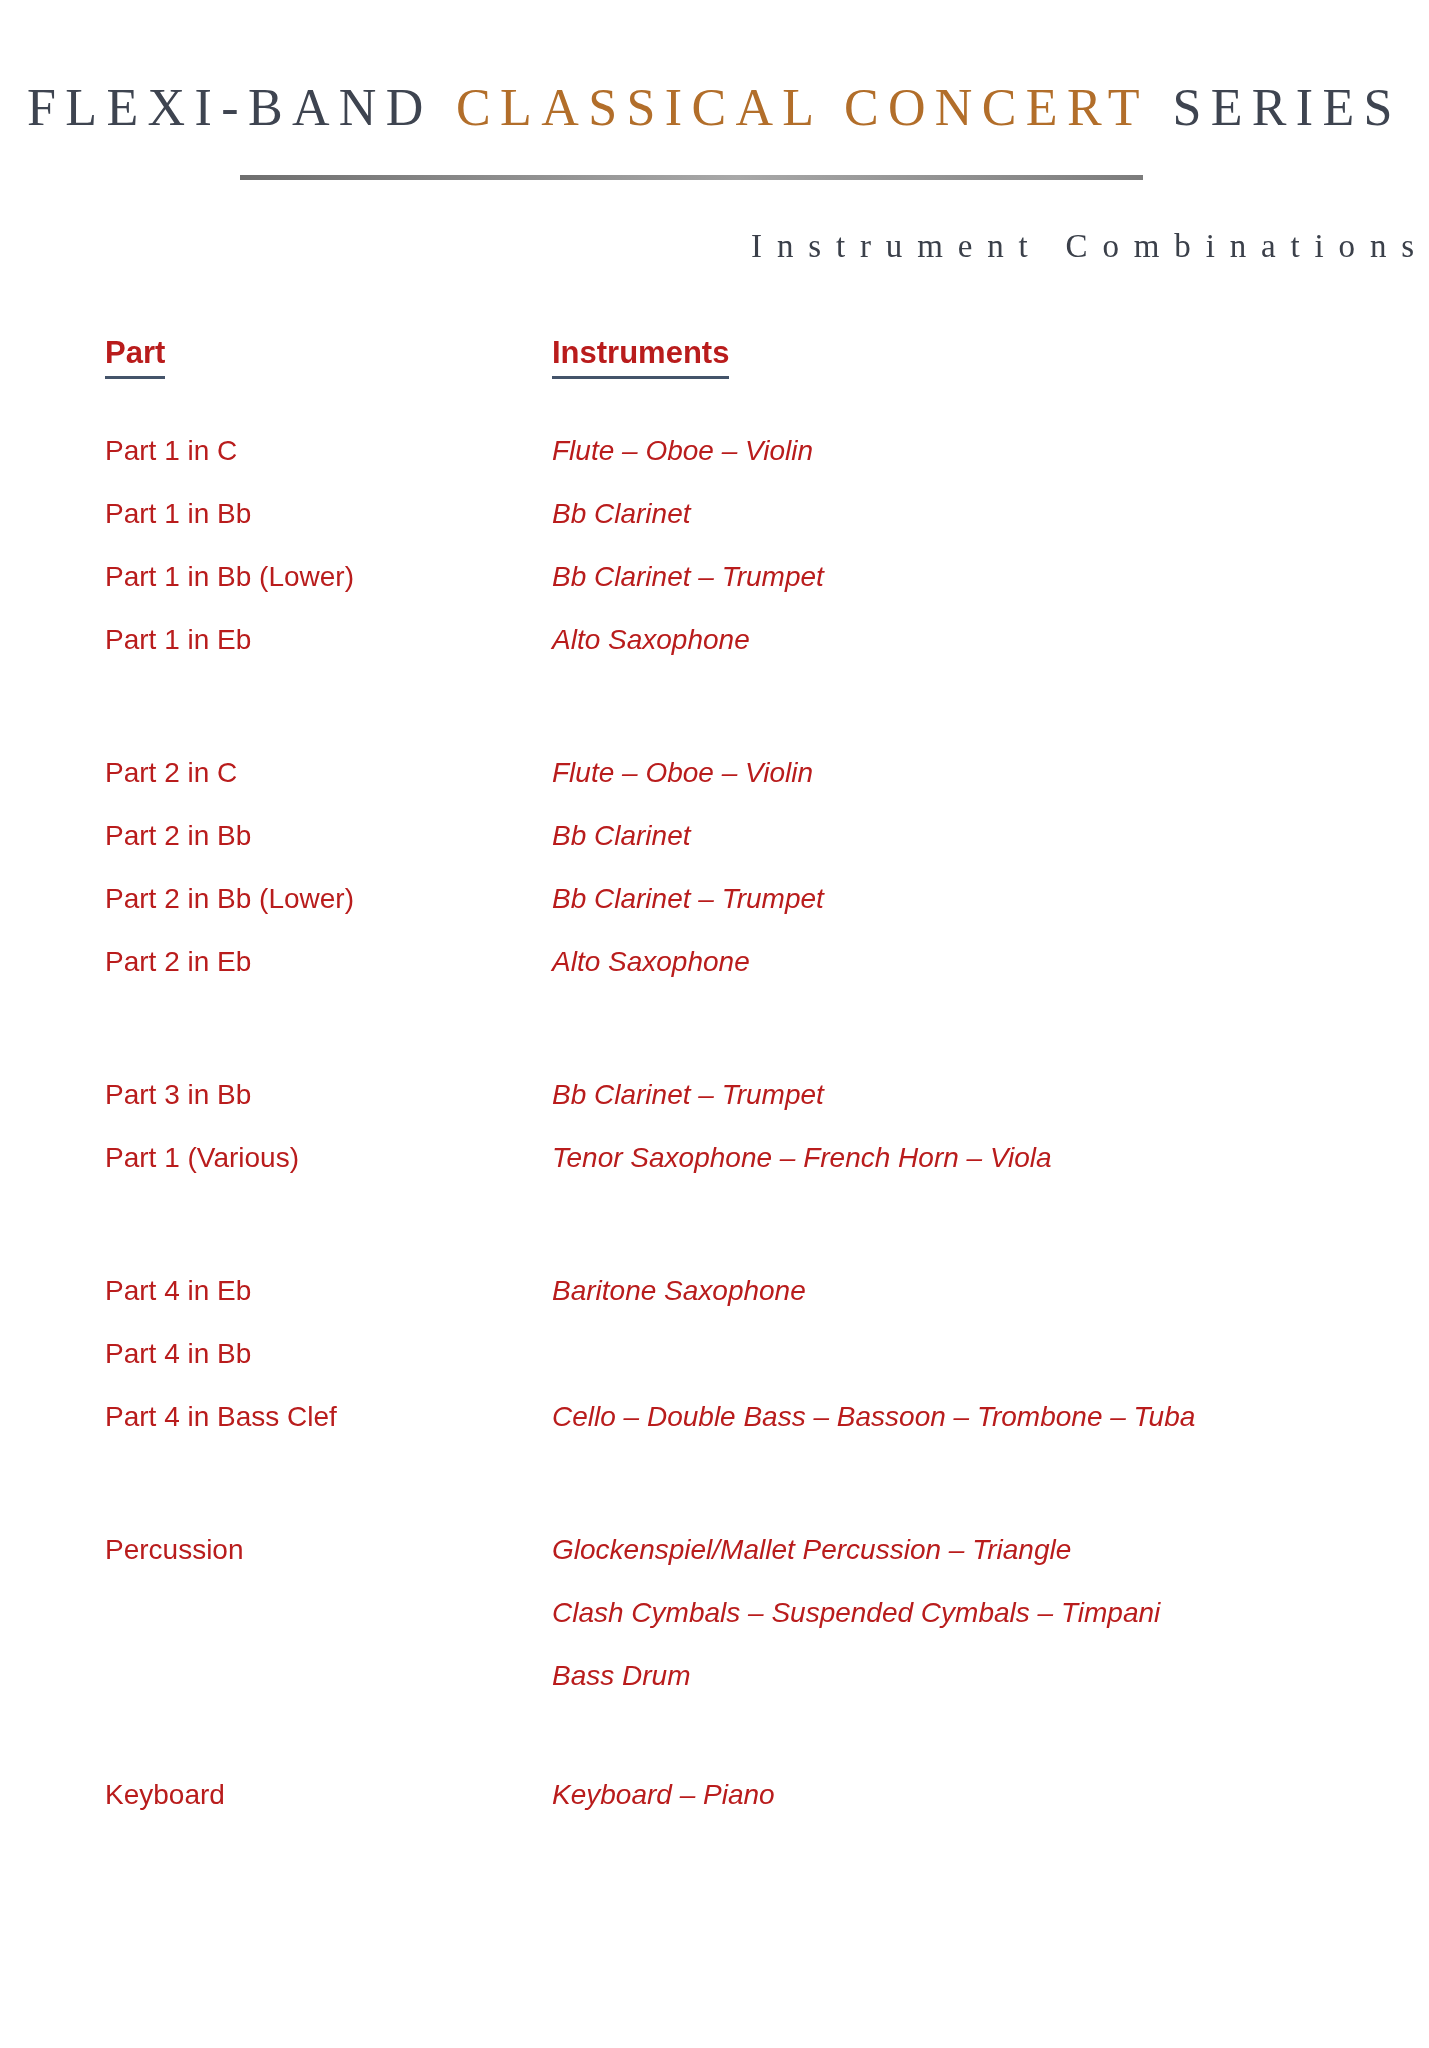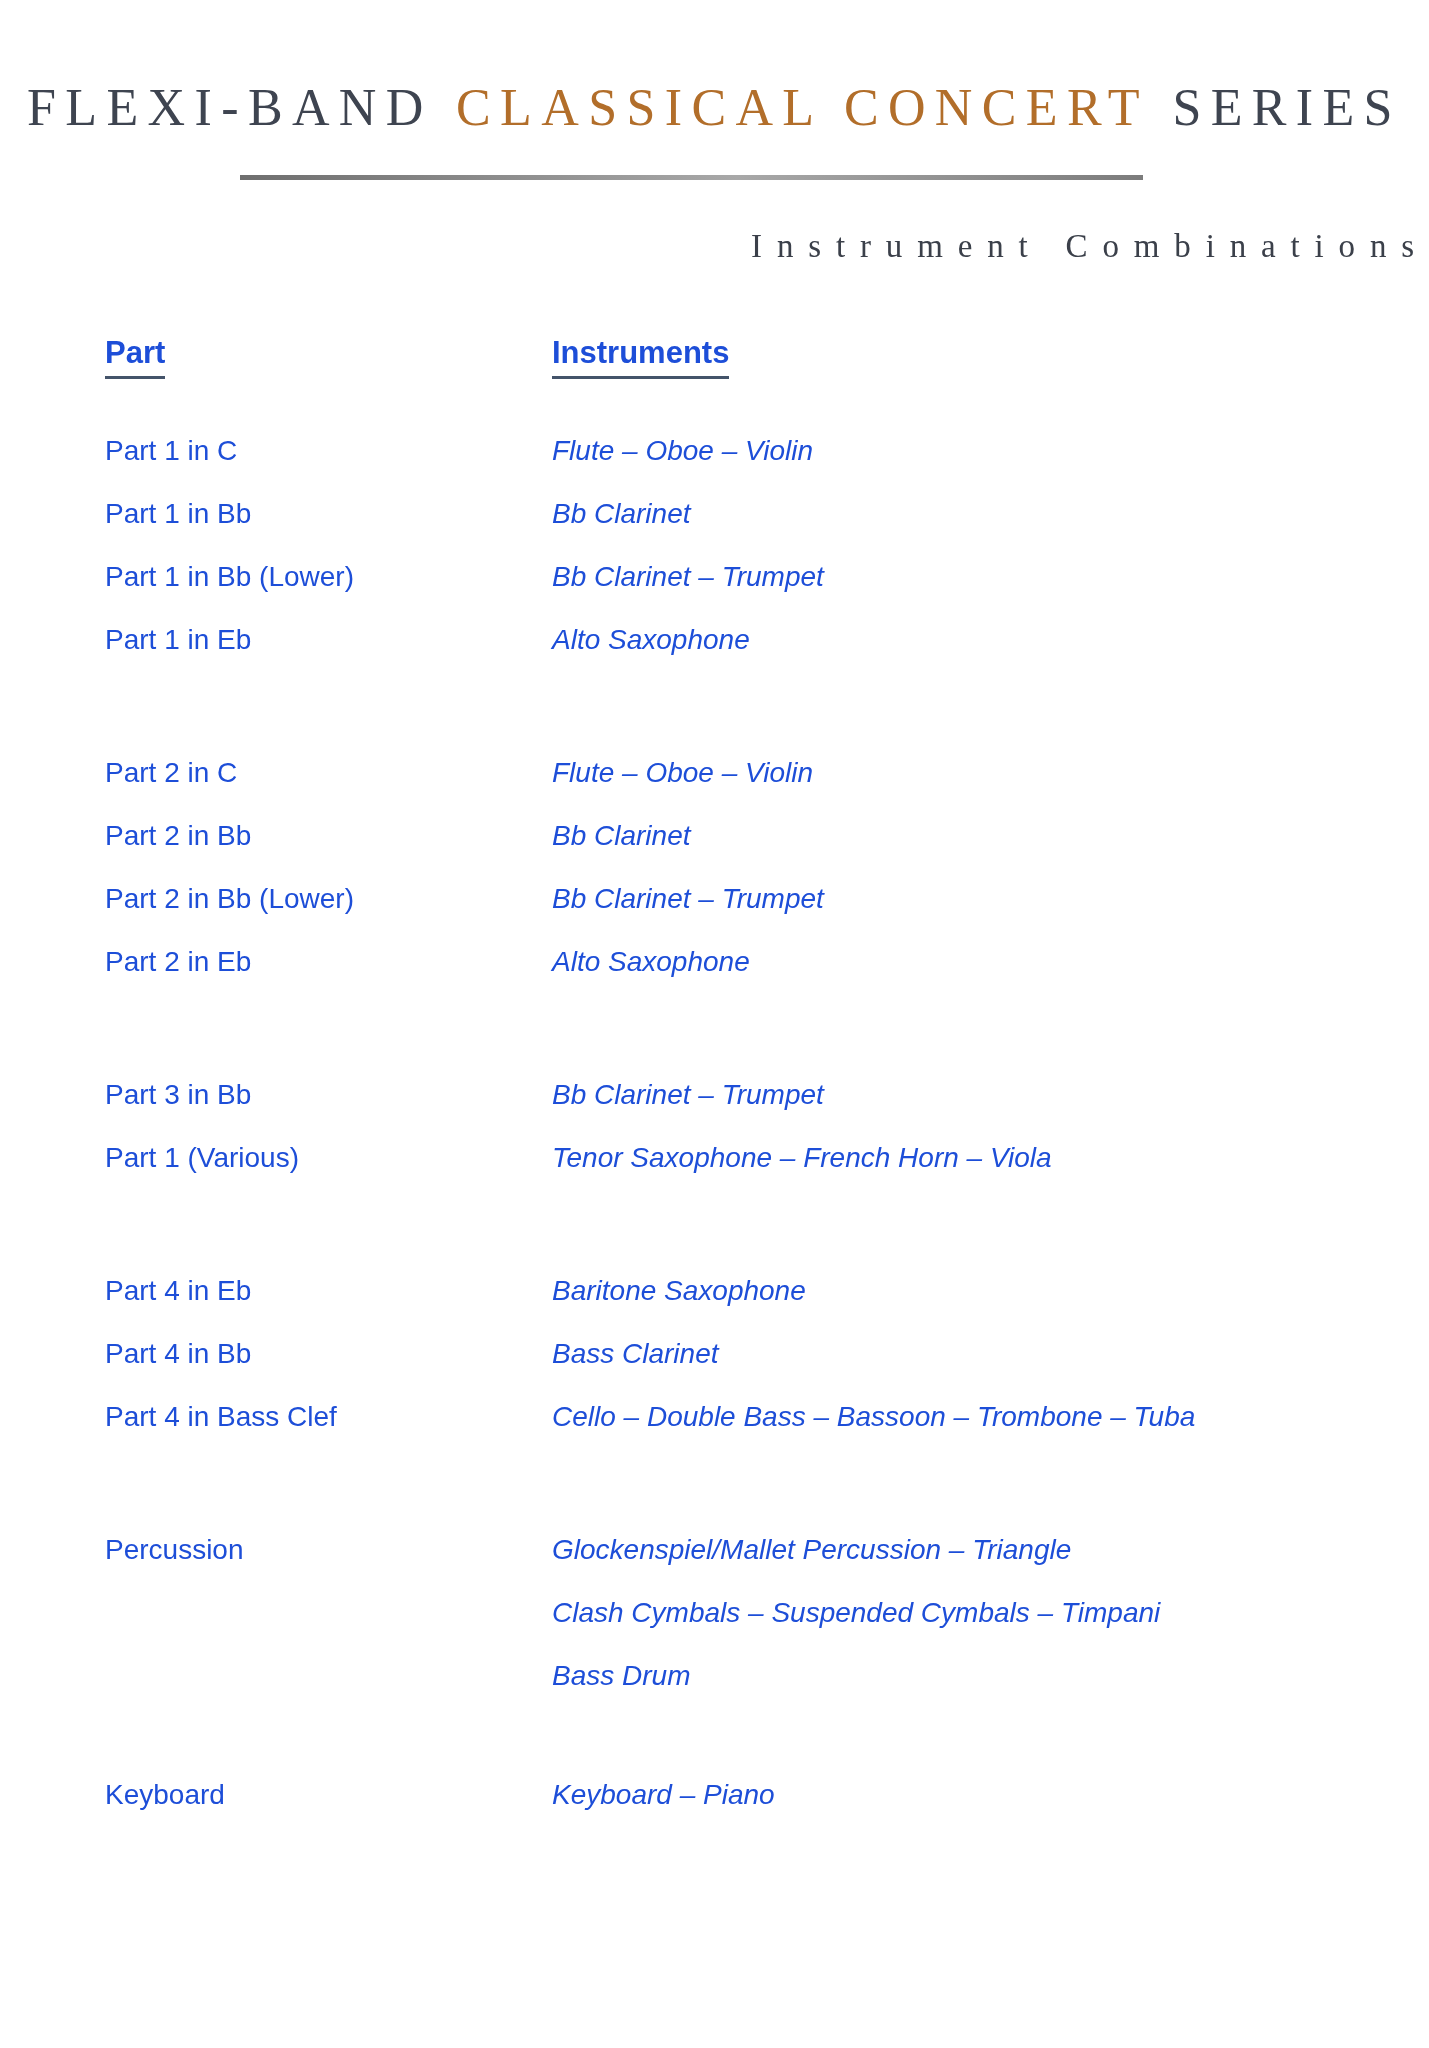--- a/index.html
+++ b/index.html
@@ -45,21 +45,21 @@
     font-family: "Liberation Serif", serif;
     font-weight: 400;
     font-size: 33px;
     letter-spacing: 0.45em;
     color: #3B404A;
     white-space: nowrap;
   }
   
   .table {
     margin: 70px 0 0 105px;
-    color: #1d4ed8;
+    color: #b91c1c;
   }
   .thead {
     display: grid;
     grid-template-columns: 447px 1fr;
     margin-bottom: 40px;
   }
   .th {
     font-size: 31px;
     font-weight: 700;
   }
@@ -174,23 +174,20 @@
         </div>
         <div class="group">
           <div class="row">
             <div class="part-cell">Part 4 in Eb</div>
             <div class="instr-cell">
               <div class="instr-line">Baritone Saxophone</div>
             </div>
           </div>
           <div class="row">
             <div class="part-cell">Part 4 in Bb</div>
-            <div class="instr-cell">
-              <div class="instr-line">Bass Clarinet</div>
-            </div>
           </div>
           <div class="row">
             <div class="part-cell">Part 4 in Bass Clef</div>
             <div class="instr-cell">
               <div class="instr-line">Cello – Double Bass – Bassoon – Trombone – Tuba</div>
             </div>
           </div>
         </div>
         <div class="group">
           <div class="row">

